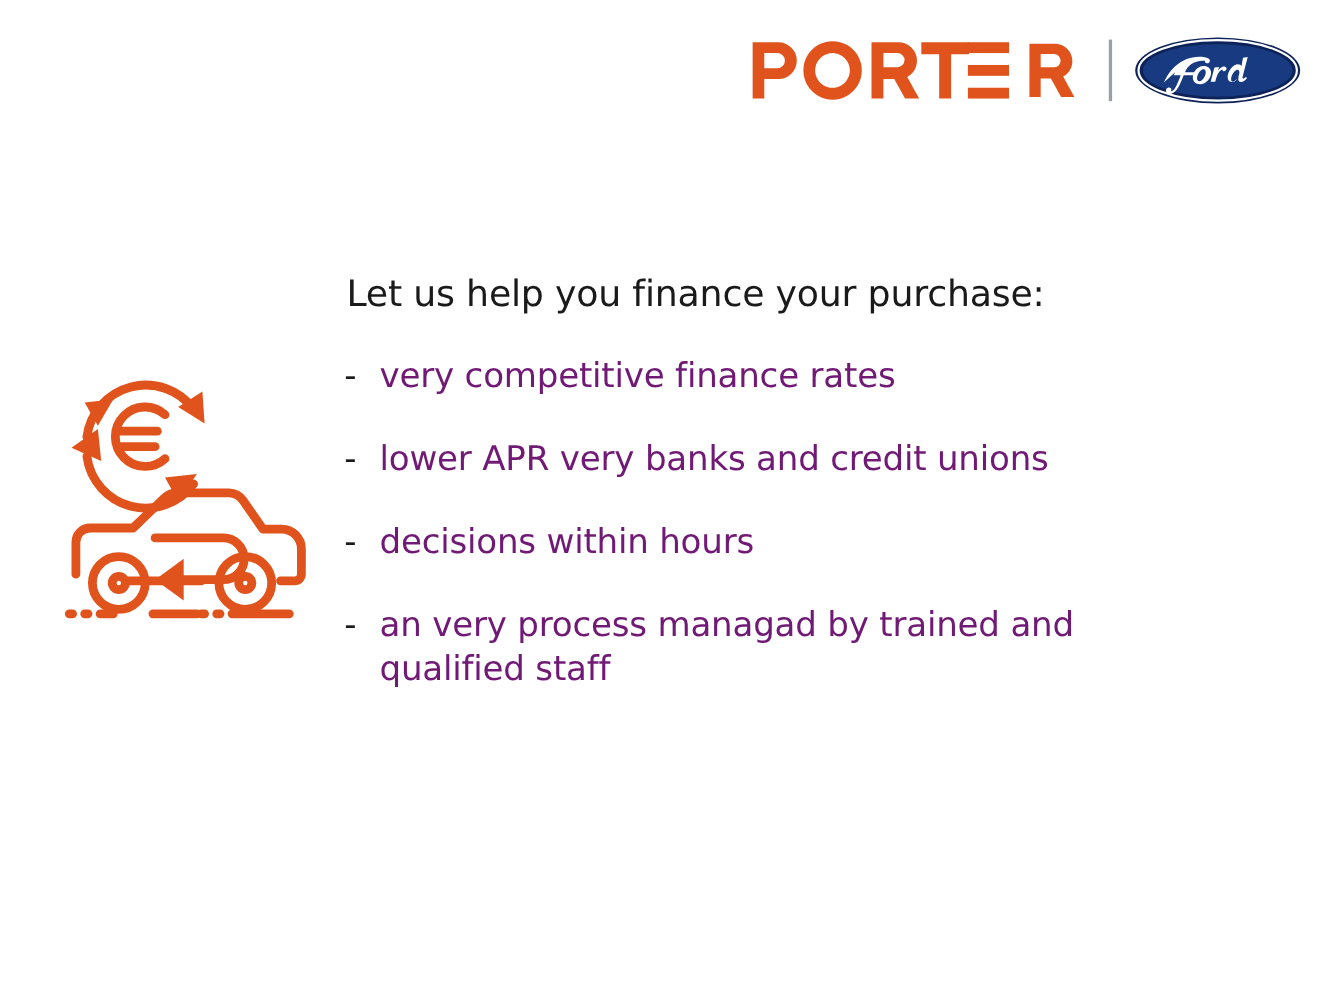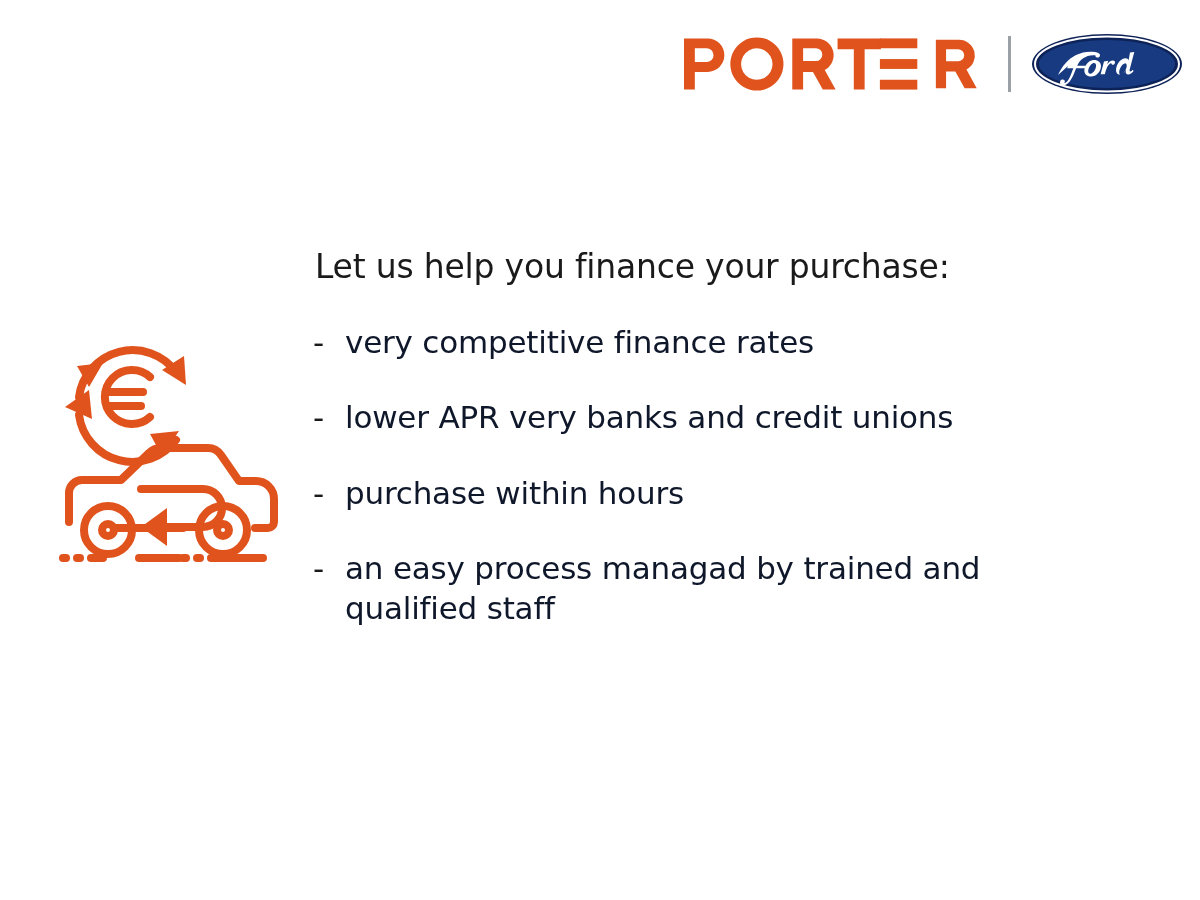--- a/index.html
+++ b/index.html
@@ -95,21 +95,21 @@
   }
   .bullet-dash {
     flex: none;
     width: 32px;
     color: #1a1a1a;
     font-size: 31px;
     line-height: 1.30;
   }
   .bullet-text {
     flex: 1;
-    color: #0f172a;
+    color: #701a75;
   }
 </style>
 </head>
 <body>
 
 <div class="slide">
 
   <div class="logo-lockup">
 
     <div class="porter-wordmark" role="img" aria-label="PORTER">
@@ -250,23 +250,23 @@
       <li class="bullet-item">
         <span class="bullet-dash">-</span>
         <span class="bullet-text">very competitive finance rates</span>
       </li>
       <li class="bullet-item">
         <span class="bullet-dash">-</span>
         <span class="bullet-text">lower APR very banks and credit unions</span>
       </li>
       <li class="bullet-item">
         <span class="bullet-dash">-</span>
-        <span class="bullet-text">purchase within hours</span>
-      </li>
-      <li class="bullet-item">
-        <span class="bullet-dash">-</span>
-        <span class="bullet-text">an easy process managad by trained and qualified staff</span>
+        <span class="bullet-text">decisions within hours</span>
+      </li>
+      <li class="bullet-item">
+        <span class="bullet-dash">-</span>
+        <span class="bullet-text">an very process managad by trained and qualified staff</span>
       </li>
     </ul>
 
   </div>
 
 </div>
 
 </body></html>

